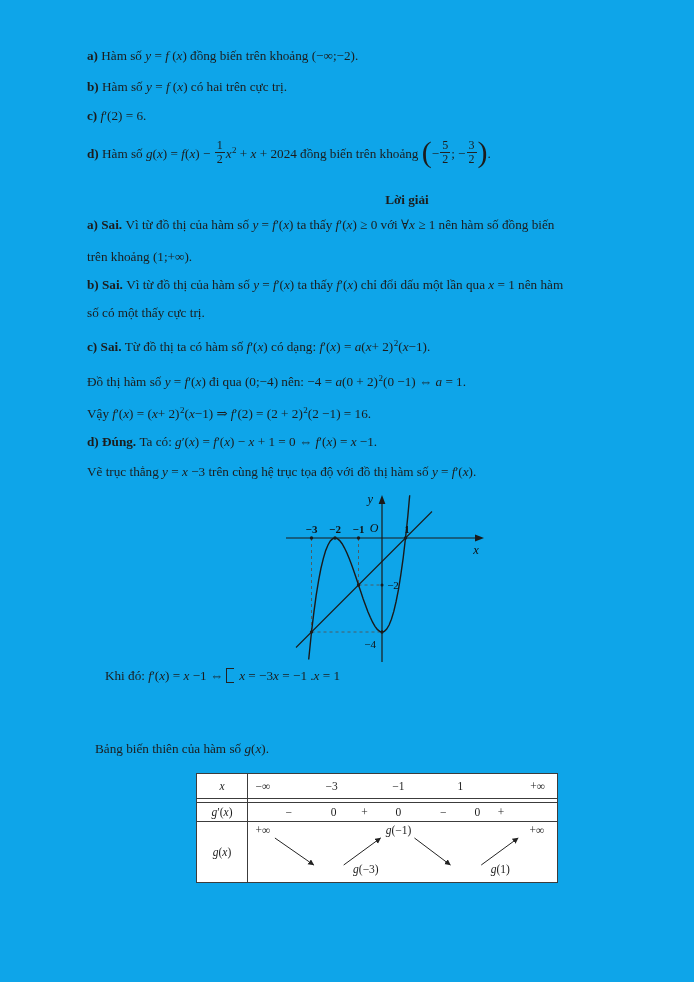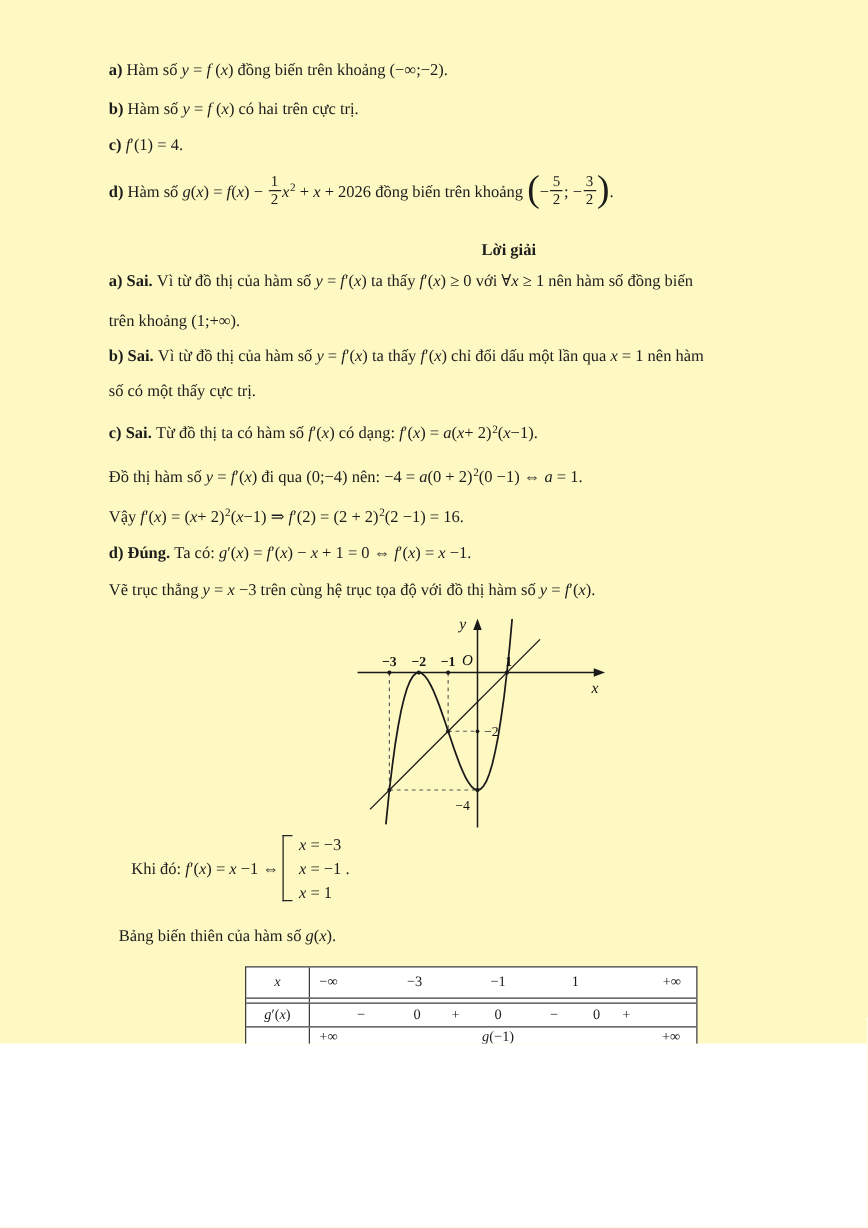--- a/index.html
+++ b/index.html
@@ -1,42 +1,42 @@
 <!DOCTYPE html>
 <html><head>
 <meta charset="utf-8">
 <style>
   :root{
     --ink:#1c1c1c;
     --bd:#3c3c3c;
   }
   html,body{margin:0;padding:0;background:#fff;}
   .page{
-    position:relative;width:694px;height:835px;background:#fef9c3;
+    position:relative;width:694px;height:982px;background:#0ea5e9;
     font-family:"Liberation Serif", "DejaVu Serif", serif;
     font-size:13.2px;color:var(--ink);overflow:hidden;
   }
   .line{position:absolute;left:87px;white-space:nowrap;line-height:20px;}
   .center{left:16px;width:694px;text-align:center;margin-left:44px;}
   .bold{font-weight:bold;}
   .t{font-style:normal;}
   .i{font-style:italic;}
   .b{font-weight:bold;}
   .sup{font-size:9px;vertical-align:4.5px;margin-left:0.5px;}
   .frac{display:inline-flex;flex-direction:column;vertical-align:middle;
         text-align:center;font-size:12px;line-height:1.12;position:relative;top:-2px;margin:0 1px;}
   .fn{border-bottom:1px solid #222;padding:0 2px;}
   .fd{padding:0 2px;}
   .big{font-size:30px;vertical-align:middle;line-height:0;position:relative;top:-2px;font-weight:400;}
   
   .khido{position:absolute;left:105px;top:666px;display:flex;align-items:center;}
   .cases{display:inline-flex;align-items:center;margin-left:3px;}
   .bracket{align-self:stretch;width:7px;border:1.6px solid #222;border-right:none;
            margin:2px 5px 2px 0;}
-  .case-col{display:flex;flex-direction:column;row-gap:0;}
+  .case-col{display:flex;row-gap:0;}
   .case-col .case{line-height:19px;white-space:nowrap;}
   
   .graph{position:absolute;left:276px;top:490px;}
   
   .bbt{position:absolute;left:196px;top:773px;width:360px;border:1px solid var(--bd);background:#fff;}
   .bbt .row{display:flex;}
   .bbt .lab{width:50px;border-right:1px solid var(--bd);display:flex;align-items:center;justify-content:center;
             font-size:11.5px;}
   .bbt .val{flex:1;position:relative;font-size:11.5px;}
   .bbt .r1{height:24px;border-bottom:1px solid var(--bd);}
@@ -49,25 +49,25 @@
   .flow-bot{top:41px;margin-left:36px;}
   .arrowsvg{position:absolute;left:0;top:0;width:100%;height:100%;}
 </style>
 </head>
 <body>
 
 <div class="page">
 
   <div class="line" style="top:46px"><span class="b">a) </span><span class="t">Hàm số </span><span class="i">y</span><span class="t"> = </span><span class="i">f</span><span class="t"> (</span><span class="i">x</span><span class="t">) đồng biến trên khoảng (−∞;−2).</span></div>
   <div class="line" style="top:77px"><span class="b">b) </span><span class="t">Hàm số </span><span class="i">y</span><span class="t"> = </span><span class="i">f</span><span class="t"> (</span><span class="i">x</span><span class="t">) có hai trên cực trị.</span></div>
-  <div class="line" style="top:106px"><span class="b">c) </span><span class="i">f</span><span class="t">′(1) = 4.</span></div>
+  <div class="line" style="top:106px"><span class="b">c) </span><span class="i">f</span><span class="t">′(2) = 6.</span></div>
   <div class="line" style="top:140px"><span class="b">d) </span><span class="t">Hàm số </span><span class="i">g</span><span class="t">(</span><span class="i">x</span><span class="t">) = </span><span class="i">f</span><span class="t">(</span><span class="i">x</span><span class="t">) − </span><span class="frac">
         <span class="fn">1</span>
         <span class="fd">2</span>
-      </span><span class="i">x</span><span class="sup">2</span><span class="t"> + </span><span class="i">x</span><span class="t"> + 2026 đồng biến trên khoảng </span><span class="big">(</span><span class="t">−</span><span class="frac">
+      </span><span class="i">x</span><span class="sup">2</span><span class="t"> + </span><span class="i">x</span><span class="t"> + 2024 đồng biến trên khoảng </span><span class="big">(</span><span class="t">−</span><span class="frac">
         <span class="fn">5</span>
         <span class="fd">2</span>
       </span><span class="t">; −</span><span class="frac">
         <span class="fn">3</span>
         <span class="fd">2</span>
       </span><span class="big">)</span><span class="t">.</span></div>
 
   <div class="line center bold" style="top:190px">Lời giải</div>
   <div class="line" style="top:215px"><span class="b">a) Sai. </span><span class="t">Vì từ đồ thị của hàm số </span><span class="i">y</span><span class="t"> = </span><span class="i">f</span><span class="t">′(</span><span class="i">x</span><span class="t">) ta thấy </span><span class="i">f</span><span class="t">′(</span><span class="i">x</span><span class="t">) ≥ 0 với ∀</span><span class="i">x</span><span class="t"> ≥ 1 nên hàm số đồng biến</span></div>
   <div class="line" style="top:247px"><span class="t">trên khoảng (1;+∞).</span></div>

